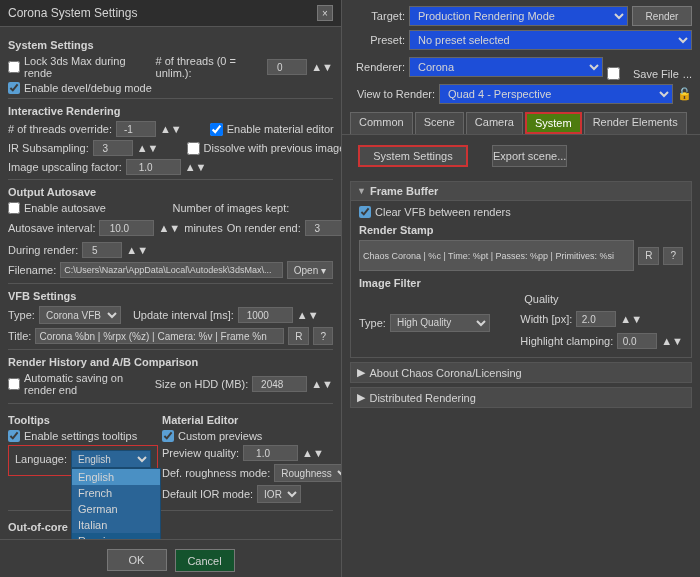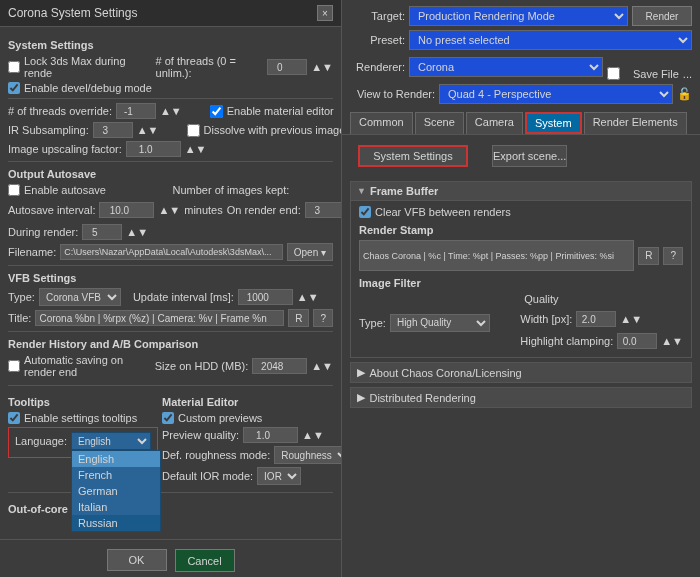--- a/index.html
+++ b/index.html
@@ -272,21 +272,21 @@
     .tab {
       padding: 3px 8px;
       background: #4a4a4a;
       border: 1px solid #666;
       border-bottom: none;
       color: #d4d4d4;
       font-size: 11px;
       cursor: pointer;
     }
     .tab.active {
-      background: #0369a1;
+      background: #4d7c0f;
       border: 2px solid #cc3333;
       color: #ffffff;
     }
 
     .system-settings-btn {
       margin: 6px 8px;
       height: 22px;
       background: #4a4a4a;
       border: 2px solid #cc3333;
       color: #d4d4d4;
@@ -424,20 +424,21 @@
       <input type="number" class="spinbox" value="0" style="">
       <span>▲▼</span>
     </div>
     <div class="checkbox-row">
       <input type="checkbox" checked="" style="">
       <label>Enable devel/debug mode</label>
     </div>
 
     <hr class="divider">
 
+    <div class="section-header">Interactive Rendering</div>
     <div class="row">
       <label># of threads override:</label>
       <input type="number" class="spinbox" value="-1" style="">
       <span>▲▼</span>
       <span style="margin-left:20px;"></span>
       <input type="checkbox" checked="" style="">
       <label>Enable material editor</label>
     </div>
     <div class="row">
       <label>IR Subsampling:</label>

